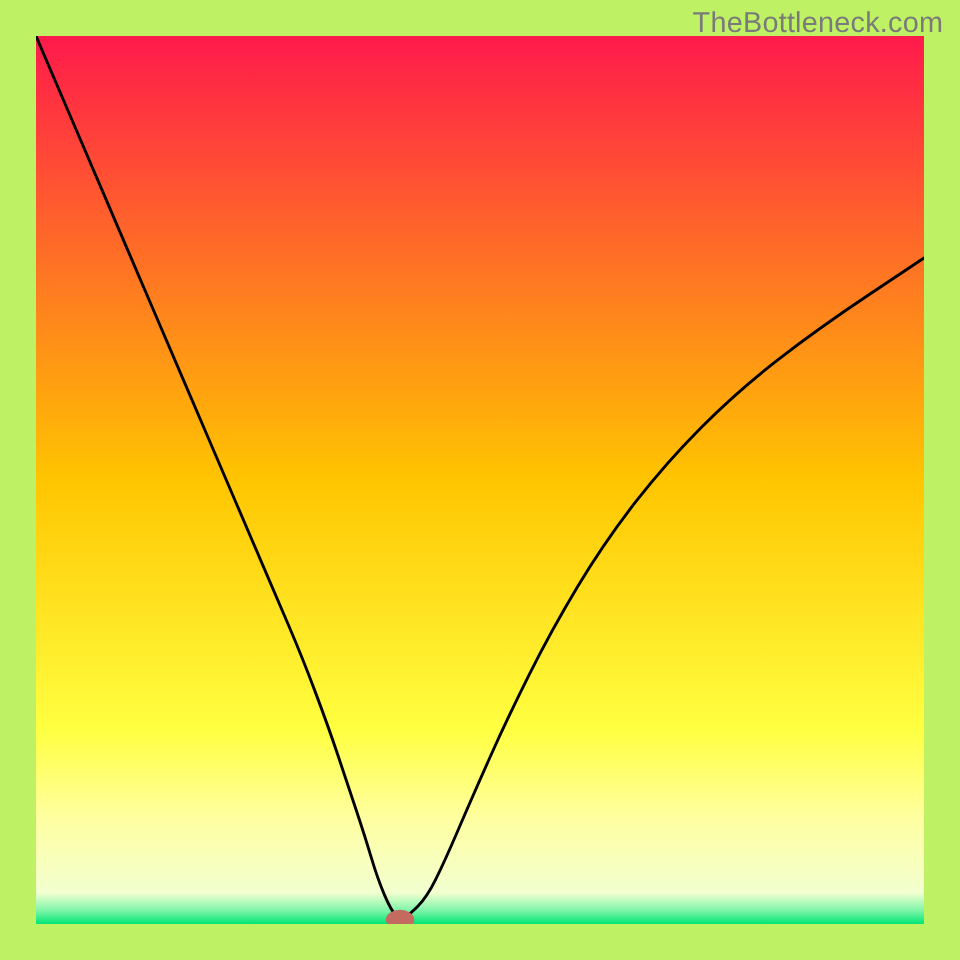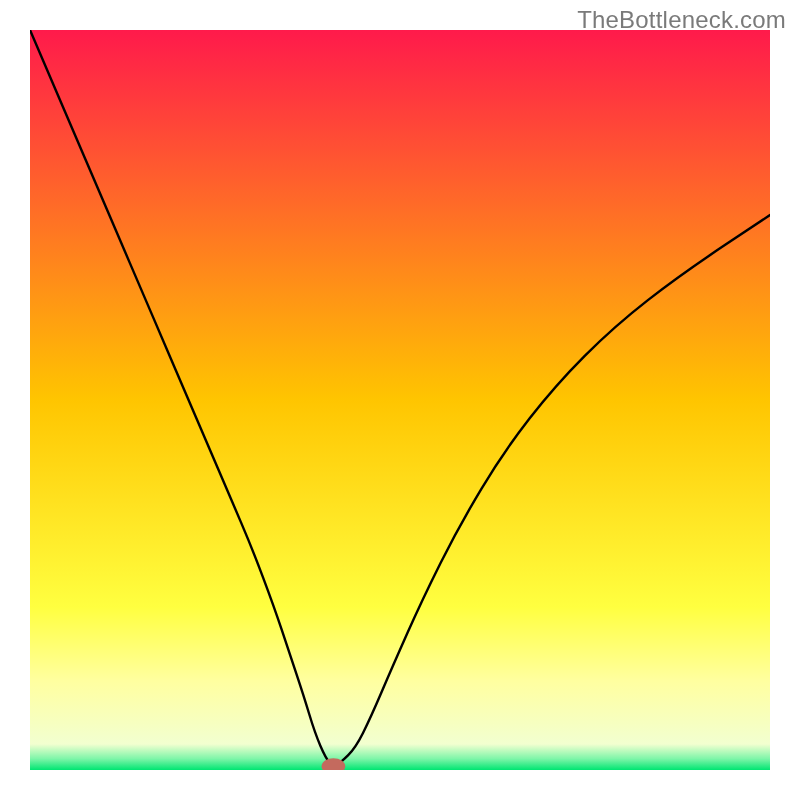--- a/index.html
+++ b/index.html
@@ -10,21 +10,21 @@
     overflow: hidden;
     background: #000;
     font-family: Arial, Helvetica, sans-serif;
   }
   .frame {
     position: absolute;
     left: 0;
     top: 0;
     width: 800px;
     height: 800px;
-    background: #ffffff;
+    background: #bef264;
   }
   .plot {
     position: absolute;
     left: 30px;
     top: 30px;
     width: 740px;
     height: 740px;
   }
   .watermark {
     position: absolute;

